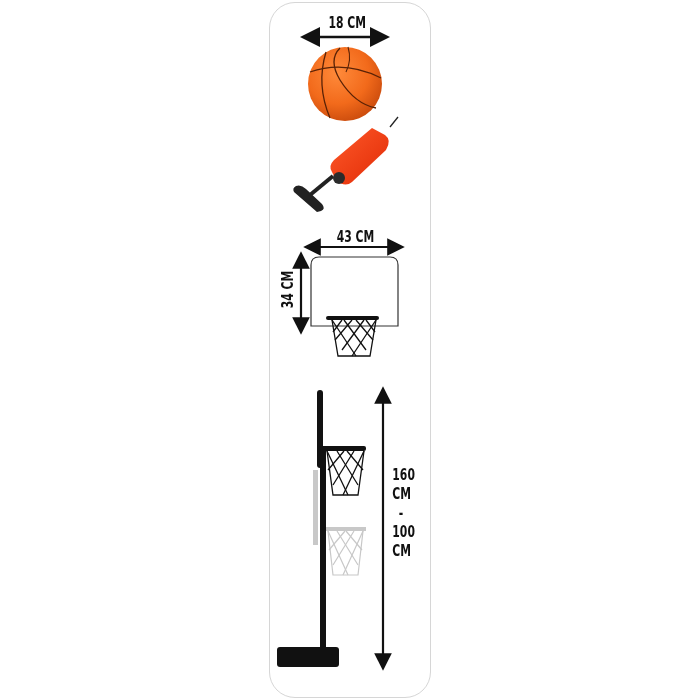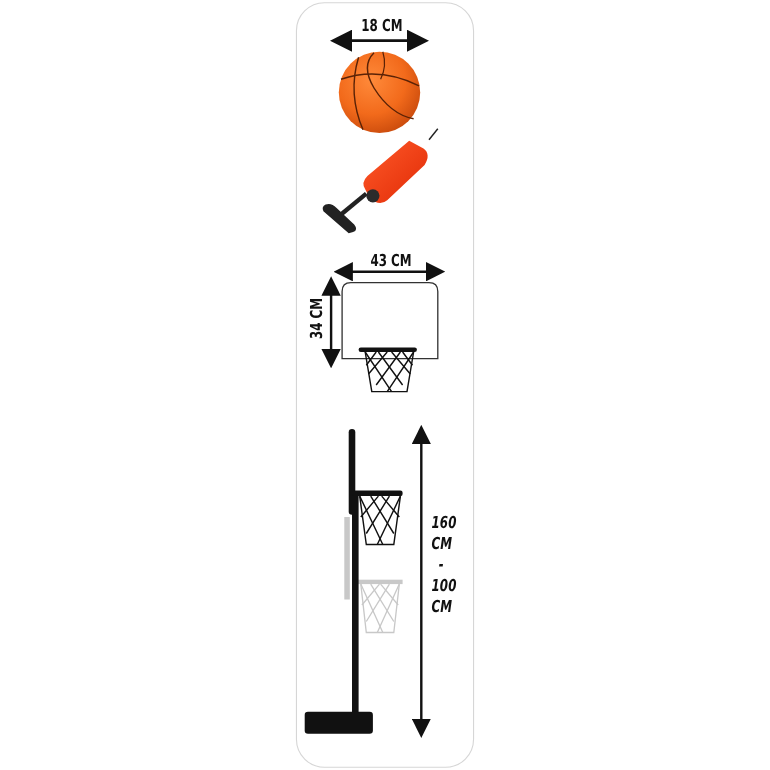--- a/index.html
+++ b/index.html
@@ -95,19 +95,19 @@
     <rect x="277" y="647" width="62" height="20" rx="3" fill="#111"></rect>
   </g>
 </svg>
 
 <div class="label" style="left:322px; top:14px; width:46px; text-align:center; font-size:15px;">18 CM</div>
 
 <div class="label" style="left:330px; top:228px; width:48px; text-align:center; font-size:15px;">43 CM</div>
 
 <div class="label" style="left:264px; top:282px; width:48px; text-align:center; font-size:15px; transform:rotate(-90deg) scaleX(0.72);">34 CM</div>
 
-<div style="position:absolute; left:389px; top:466px; width:24px; text-align:center;font-style:italic;">
+<div style="position:absolute; left:389px; top:466px; width:24px; text-align:center;">
   <div class="label" style="position:static; font-size:15px; line-height:19px;">160</div>
   <div class="label" style="position:static; font-size:15px; line-height:19px;">CM</div>
   <div class="label" style="position:static; font-size:15px; line-height:19px;">-</div>
   <div class="label" style="position:static; font-size:15px; line-height:19px;">100</div>
   <div class="label" style="position:static; font-size:15px; line-height:19px;">CM</div>
 </div>
 
 </body></html>

